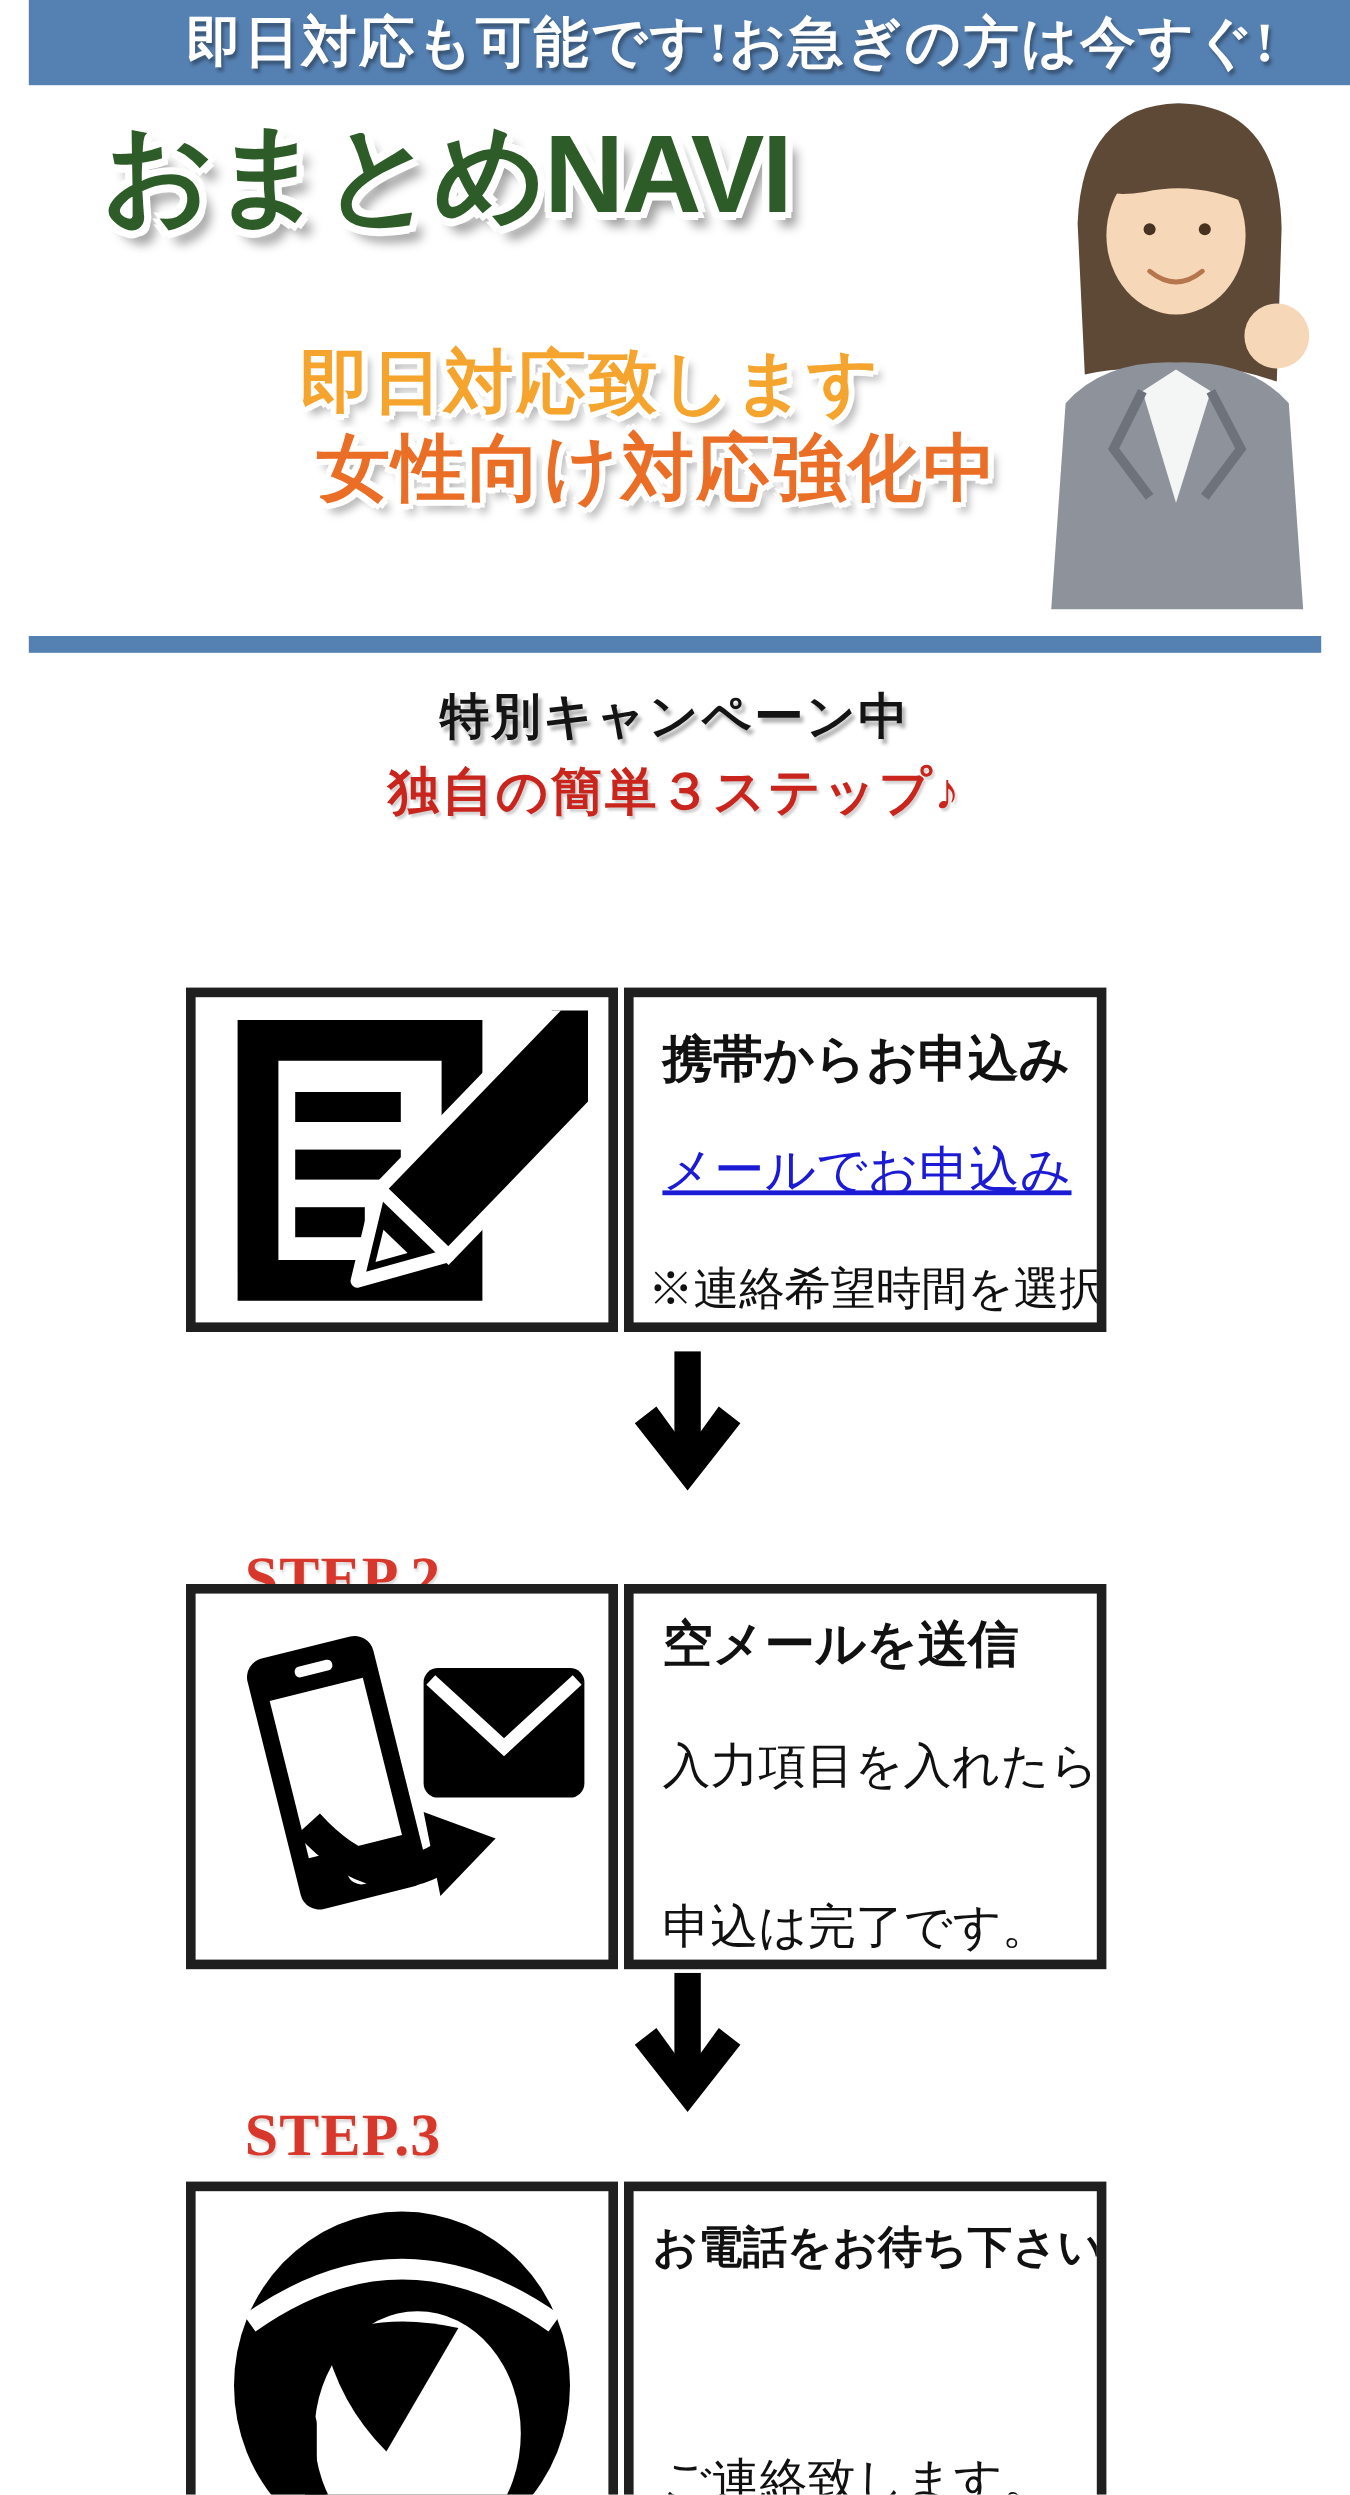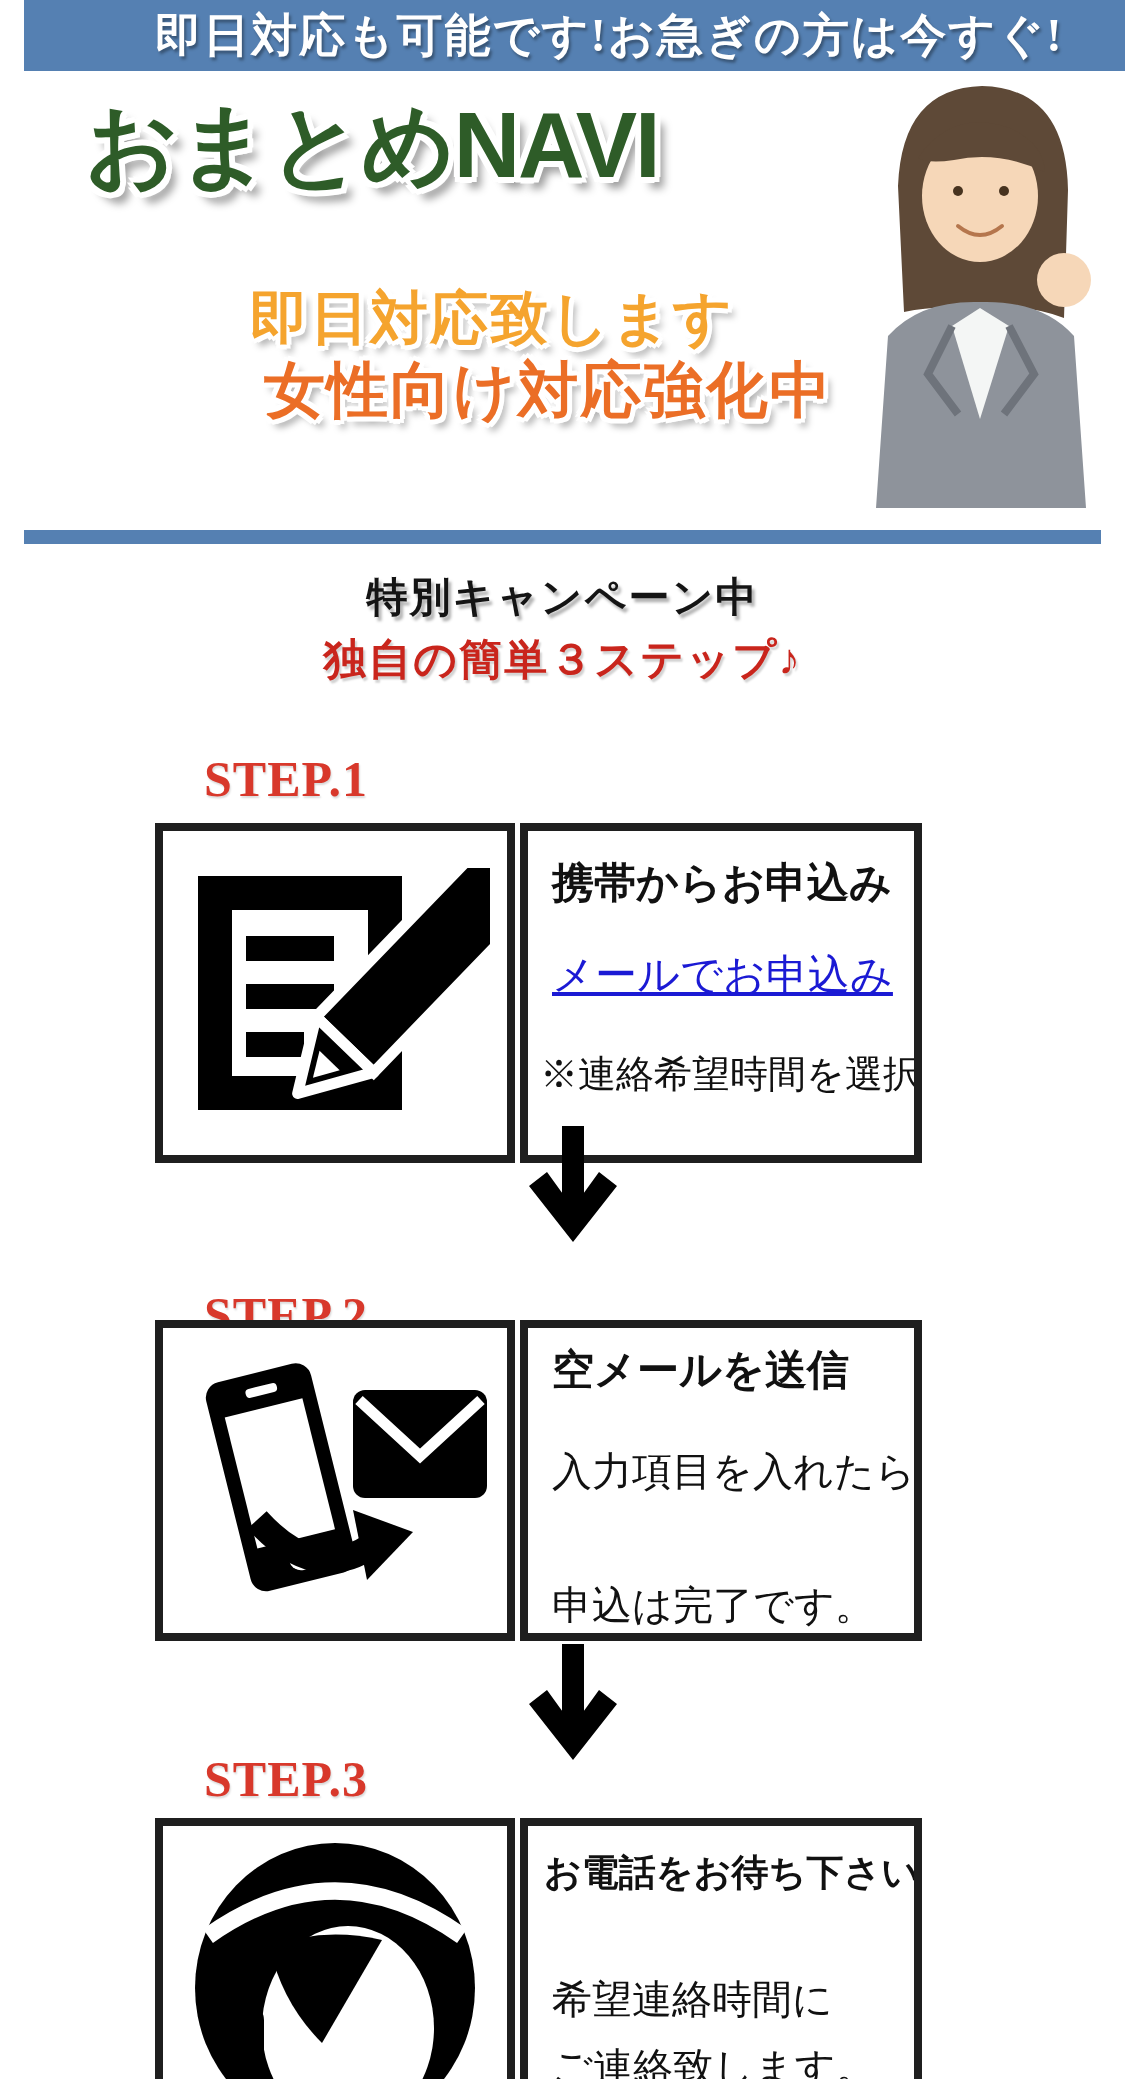--- a/index.html
+++ b/index.html
@@ -68,21 +68,21 @@
     font-size:43px;font-weight:bold;color:var(--accent-red);letter-spacing:2px;
     text-shadow:2px 3px 2px rgba(0,0,0,.18);
   }
   
   .step-label{
     position:absolute;left:204px;font-size:50px;font-weight:bold;color:var(--step-red);
     letter-spacing:1px;text-shadow:1px 2px 2px rgba(0,0,0,.15);
   }
   .lbl1{top:750px;} .lbl2{top:1286px;} .lbl3{top:1750px;}
   .step-row{position:absolute;left:155px;width:767px;}
-  .row1{top:823px;height:340px;}
+  .row1{top:823px;height:287px;}
   .row2{top:1304px;height:321px;margin-top:16px;}
   .row3{top:1818px;height:330px;}
   .icon-box{
     position:absolute;left:0;top:0;width:360px;height:100%;
     border:8px solid var(--border-dark);box-sizing:border-box;background:#fff;
     display:flex;align-items:center;justify-content:center;overflow:hidden;
   }
   .text-box{
     position:absolute;left:365px;top:0;width:402px;height:100%;
     border:8px solid var(--border-dark);box-sizing:border-box;background:#fff;overflow:hidden;
@@ -130,21 +130,20 @@
   </div>
 
   <div class="catch catch1">即日対応致します</div>
   <div class="catch catch2">女性向け対応強化中</div>
 
   <div class="divider"></div>
 
   <div class="campaign-title">特別キャンペーン中</div>
   <div class="campaign-subtitle">独自の簡単３ステップ♪</div>
 
-  <div class="step-label lbl1">STEP.1</div>
   <div class="step-row row1">
     <div class="icon-box">
       <svg width="310" height="250" viewBox="0 0 310 250">
         <path fill-rule="evenodd" fill="#000" d="M18,8 H222 V242 H18 Z M52,42 V208 H188 V42 Z"></path>
         <rect x="66" y="68" width="88" height="25" fill="#000"></rect>
         <rect x="66" y="116" width="88" height="25" fill="#000"></rect>
         <rect x="66" y="164" width="58" height="25" fill="#000"></rect>
         <g transform="rotate(44 205 125)">
           <rect x="172" y="-62" width="80" height="252" fill="#000" stroke="#fff" stroke-width="11"></rect>
           <polygon points="172,190 252,190 212,258" fill="#000" stroke="#fff" stroke-width="11" stroke-linejoin="round"></polygon>
@@ -205,18 +204,17 @@
         <ellipse cx="178" cy="200" rx="86" ry="102" fill="#fff"></ellipse>
         <path d="M100,120 Q150,98 212,112 L152,215 Q112,175 100,120 Z" fill="#000"></path>
         <rect x="58" y="178" width="36" height="64" rx="14" fill="#000"></rect>
         <path d="M84,240 Q130,300 192,284" fill="none" stroke="#000" stroke-width="13"></path>
         <rect x="184" y="270" width="40" height="22" rx="9" fill="#000"></rect>
         <path d="M20,310 Q165,240 310,310 L310,310 L20,310 Z" fill="#000"></path>
       </svg>
     </div>
     <div class="text-box">
       <div class="box-title">お電話をお待ち下さい</div>
-      <div class="box-line ln0">希望連絡時間に</div>
       <div class="box-line ln1">ご連絡致します。</div>
     </div>
   </div>
 
 </div>
 
 </body></html>

